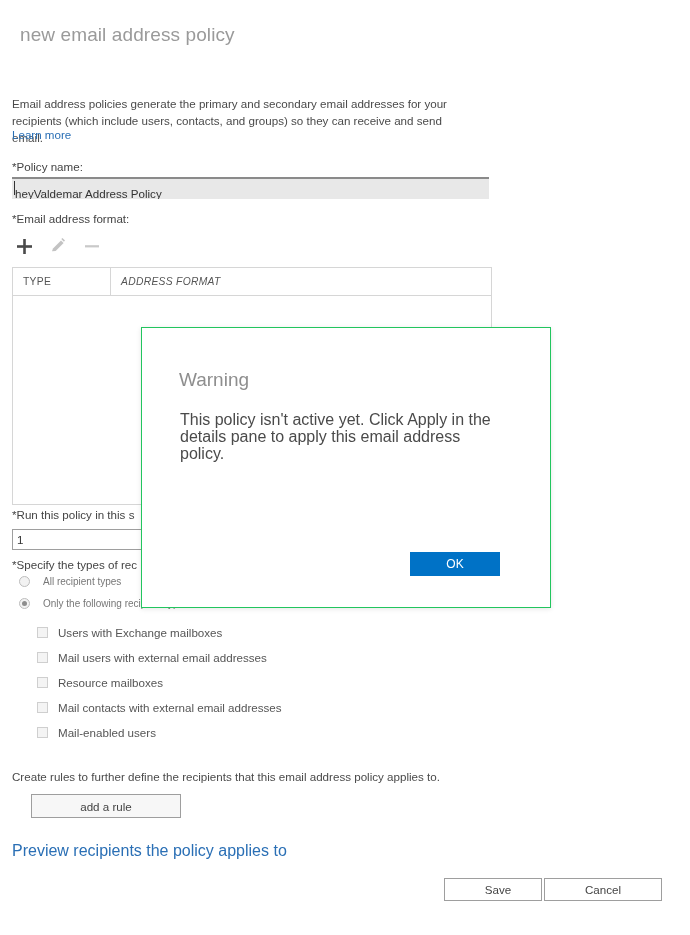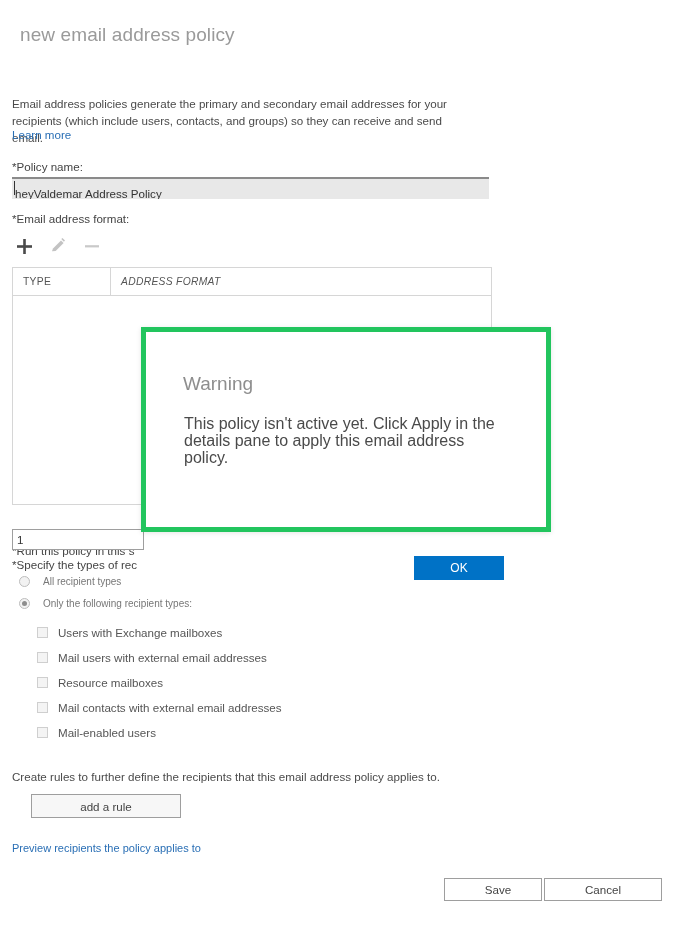--- a/index.html
+++ b/index.html
@@ -48,21 +48,21 @@
   }
 
   .field-label {
     position: absolute;
     font-size: 11.6px;
     color: #444444;
   }
 
   .lbl-policy-name { left: 12px; top: 160px; }
   .lbl-email-format { left: 12px; top: 212px; }
-  .lbl-sequence { left: 12px; top: 508px; margin-top: 36px; }
+  .lbl-sequence { left: 12px; top: 508px; }
   .lbl-recipient-types { left: 12px; top: 558px; }
 
   .input-policy-name {
     position: absolute;
     left: 12px;
     top: 177px;
     width: 477px;
     height: 22px;
     background: #e8e8e8;
     border: none;
@@ -217,21 +217,21 @@
     font-family: "Liberation Sans", sans-serif;
     font-size: 11.6px;
     color: #444444;
     cursor: pointer;
   }
 
   .preview-link {
     position: absolute;
     left: 12px;
     top: 842px;
-    font-size: 11px;
+    font-size: 16px;
     color: #2a6fb5;
     text-decoration: none;
     cursor: pointer;
     text-align: right;
   }
 
   .footer-btn {
     position: absolute;
     top: 878px;
     height: 23px;
@@ -245,23 +245,23 @@
   }
   .btn-save { left: 444px; width: 98px; padding-left: 16px; }
   .btn-cancel { left: 544px; width: 118px; }
 
   
   .dialog-shadow {
     position: absolute;
     left: 141px;
     top: 327px;
     width: 410px;
-    height: 205px;
-    background: #ffffff;
-    border: 5px solid #22c55e;
+    height: 281px;
+    background: #ffffff;
+    border: 1px solid #22c55e;
     box-sizing: border-box;
     box-shadow: 0 1px 5px rgba(0,0,0,0.10);
   }
   .dialog-title {
     position: absolute;
     left: 37px;
     top: 41px;
     font-size: 19px;
     font-weight: 400;
     color: #8e8e8e;

